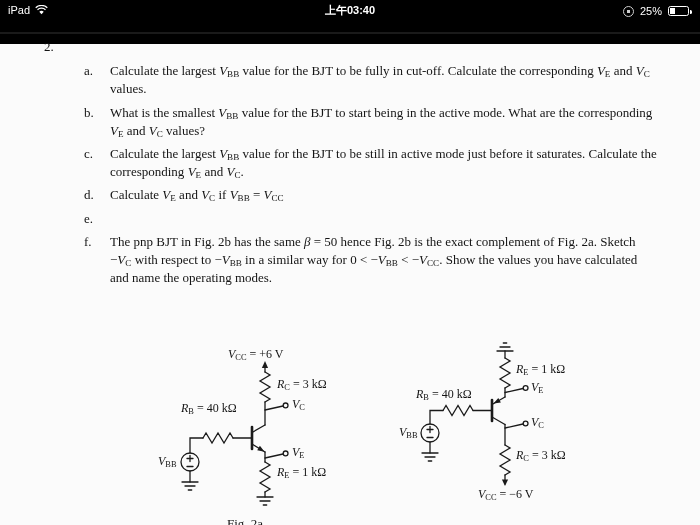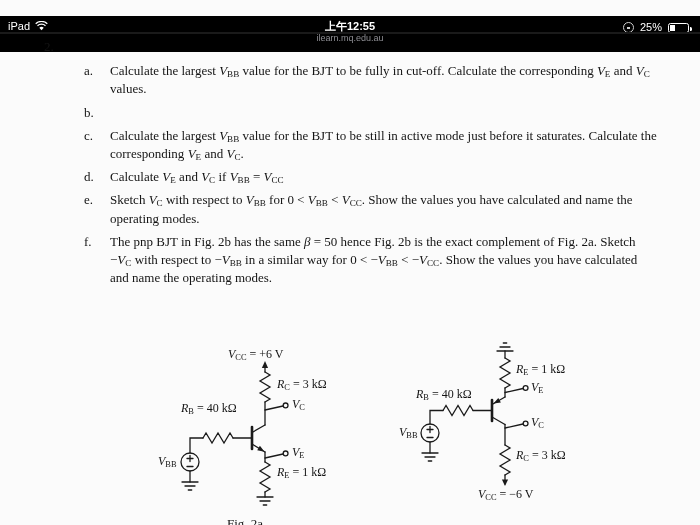--- a/index.html
+++ b/index.html
@@ -1,25 +1,25 @@
 <!DOCTYPE html>
 <html><head>
 <meta charset="utf-8">
 <style>
   *{margin:0;padding:0;box-sizing:border-box}
   html,body{width:700px;height:525px;background:#666}
   .page{position:relative;width:700px;height:525px;background:#fbfbfb;overflow:hidden;
         font-family:"Liberation Serif",serif;color:#141414}
   
-  .statusbar{position:absolute;top:16px;left:0;width:700px;height:36px;background:#000;
+  .statusbar{position:absolute;top:0;left:0;width:700px;height:44px;background:#000;
              color:#fff;font-family:"Liberation Sans",sans-serif}
   .sb-left{position:absolute;left:8px;top:4px;display:flex;gap:5px;align-items:center;font-size:11px}
   .sb-time{position:absolute;top:3px;left:0;right:0;text-align:center;font-size:11px;font-weight:bold}
   .sb-url{position:absolute;top:16.5px;left:0;right:0;text-align:center;font-size:9px;color:#8e8e93}
-  .sb-right{position:absolute;right:8px;top:5px;display:flex;gap:6px;align-items:flex-end;font-size:11px}
+  .sb-right{position:absolute;right:8px;top:5px;display:flex;gap:6px;align-items:center;font-size:11px}
   .lock-icon{width:11px;height:11px;border:1px solid #cfcfcf;border-radius:50%;position:relative}
   .lock-icon::after{content:"";position:absolute;left:3px;top:3.5px;width:3px;height:2.8px;background:#cfcfcf}
   .battery{width:21px;height:10px;border:1px solid #fff;border-radius:2.5px;position:relative;margin-right:3px}
   .battery-fill{position:absolute;left:1px;top:1px;bottom:1px;width:5px;background:#fff}
   .battery-nub{position:absolute;right:-3.5px;top:2.5px;width:2px;height:4px;background:#fff;border-radius:0 1.5px 1.5px 0}
   .toprule{position:absolute;top:32px;left:0;width:700px;height:2px;background:#1a1a1a}
   
   .doc{position:absolute;top:38px;left:0;width:700px;font-size:13px;line-height:1.4}
   .prob-head{display:flex;padding:0 42px 0 44px}
   .prob-num{width:24px;flex:none}
@@ -41,22 +41,21 @@
 
   <div class="statusbar">
     <div class="sb-left">
       <span>iPad</span>
       <svg width="13" height="10" viewBox="0 0 13 10">
         <path d="M6.5 9.2 L4.3 6.7 a3.3 3.3 0 0 1 4.4 0 Z" fill="#fff"></path>
         <path d="M2.5 4.8 a5.8 5.8 0 0 1 8 0" stroke="#fff" stroke-width="1.2" fill="none"></path>
         <path d="M0.7 2.7 a8.4 8.4 0 0 1 11.6 0" stroke="#fff" stroke-width="1.2" fill="none"></path>
       </svg>
     </div>
-    <div class="sb-time">上午12:55</div>
-    <div class="sb-url">ilearn.mq.edu.au</div>
+    <div class="sb-time">上午03:40</div>
     <div class="sb-right">
       <span class="lock-icon"></span>
       <span>25%</span>
       <span class="battery">
         <span class="battery-fill"></span>
         <span class="battery-nub"></span>
       </span>
     </div>
   </div>
   <div class="toprule"></div>
@@ -65,32 +64,32 @@
     <div class="prob-head">
       <span class="prob-num">2.</span>
     </div>
     <div class="items">
       <div class="item">
         <span class="item-label">a.</span>
         <div class="item-text">Calculate the largest <i>V</i><sub>BB</sub> value for the BJT to be fully in cut-off. Calculate the corresponding <i>V</i><sub>E</sub> and <i>V</i><sub>C</sub> values.</div>
       </div>
       <div class="item">
         <span class="item-label">b.</span>
+        <div class="item-text">What is the smallest <i>V</i><sub>BB</sub> value for the BJT to start being in the active mode. What are the corresponding <i>V</i><sub>E</sub> and <i>V</i><sub>C</sub> values?</div>
       </div>
       <div class="item">
         <span class="item-label">c.</span>
         <div class="item-text">Calculate the largest <i>V</i><sub>BB</sub> value for the BJT to be still in active mode just before it saturates. Calculate the corresponding <i>V</i><sub>E</sub> and <i>V</i><sub>C</sub>.</div>
       </div>
       <div class="item">
         <span class="item-label">d.</span>
         <div class="item-text">Calculate <i>V</i><sub>E</sub> and <i>V</i><sub>C</sub> if <i>V</i><sub>BB</sub> = <i>V</i><sub>CC</sub></div>
       </div>
       <div class="item">
         <span class="item-label">e.</span>
-        <div class="item-text">Sketch <i>V</i><sub>C</sub> with respect to <i>V</i><sub>BB</sub> for 0 &lt; <i>V</i><sub>BB</sub> &lt; <i>V</i><sub>CC</sub>. Show the values you have calculated and name the operating modes.</div>
       </div>
       <div class="item">
         <span class="item-label">f.</span>
         <div class="item-text">The pnp BJT in Fig. 2b has the same <i>β</i> = 50 hence Fig. 2b is the exact complement of Fig. 2a. Sketch −<i>V</i><sub>C</sub> with respect to −<i>V</i><sub>BB</sub> in a similar way for 0 &lt; −<i>V</i><sub>BB</sub> &lt; −<i>V</i><sub>CC</sub>. Show the values you have calculated and name the operating modes.</div>
       </div>
     </div>
   </div>
 
   <svg class="circuit-svg" width="700" height="525" viewBox="0 0 700 525">
     <g stroke="#1a1a1a" stroke-width="1.3" fill="none" stroke-linecap="round">

